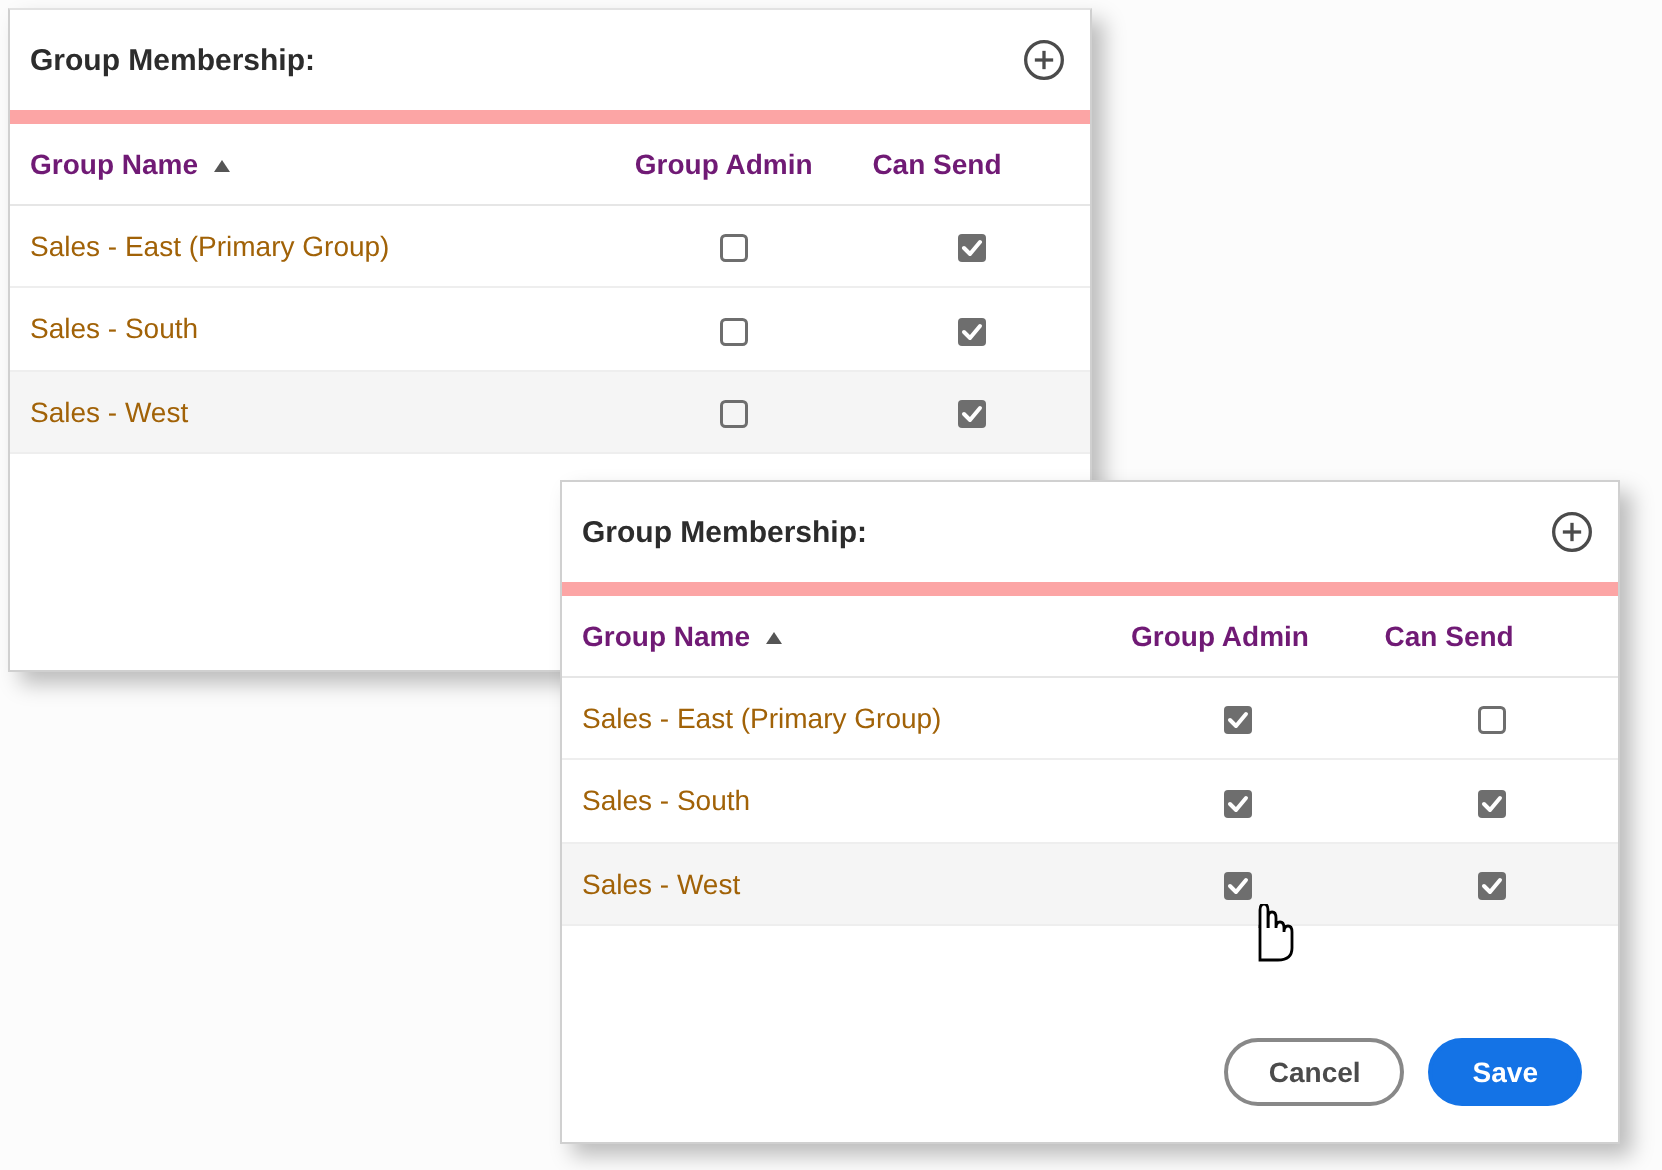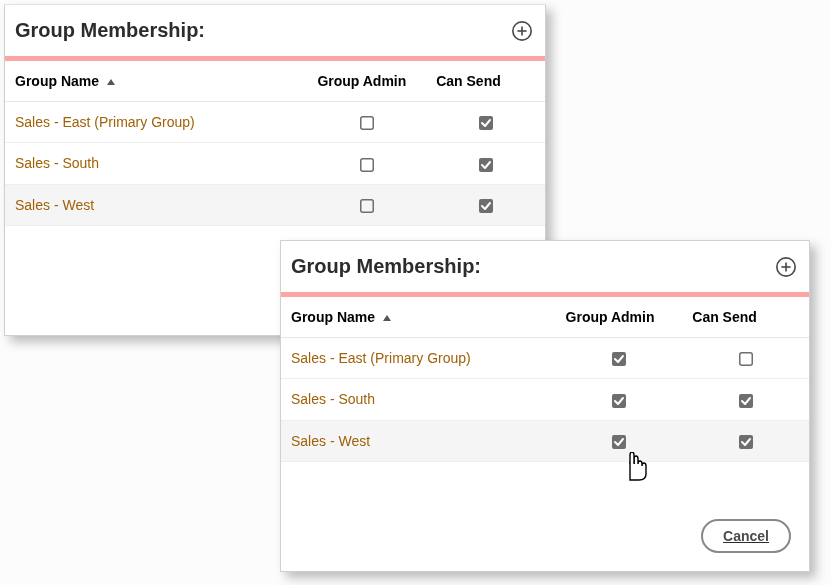--- a/index.html
+++ b/index.html
@@ -34,44 +34,44 @@
     height: 330px;
   }
   .section-header {
     display: flex;
     align-items: center;
     justify-content: space-between;
     padding: 14px 12px 14px 10px;
   }
   .section-title {
     font-weight: 700;
-    font-size: 20px;
+    font-size: 15px;
     color: #2c2c2c;
   }
   .add-btn {
     width: 22px;
     height: 22px;
     display: flex;
     align-items: center;
     justify-content: center;
     cursor: pointer;
     color: #4b4b4b;
   }
   .add-btn svg { width: 22px; height: 22px; display:block; }
   table {
     width: 100%;
     border-collapse: collapse;
   }
   thead th {
     text-align: left;
     font-weight: 700;
     font-size: 14px;
-    color: #000000;
+    color: #701a75;
     padding: 12px 10px;
-    border-top: 5px solid #fca5a5;
+    border-top: 7px solid #fca5a5;
     border-bottom: 1px solid #e6e6e6;
     background: #fff;
   }
   thead th.center { text-align: left; }
   tbody td {
     padding: 12px 10px;
     border-bottom: 1px solid #eee;
     color: #a16207;
   }
   tbody tr:nth-child(odd).stripe { background: #f5f5f5; }
@@ -89,21 +89,20 @@
     height: 14px;
     vertical-align: middle;
   }
   .chk svg { width:14px; height:14px; display:block; }
   .footer {
     position: absolute;
     right: 18px;
     bottom: 18px;
     display: flex;
     gap: 12px;
-    text-decoration: underline;
   }
   .btn {
     font-size: 14px;
     padding: 7px 20px;
     border-radius: 18px;
     cursor: pointer;
     font-weight: 600;
   }
   .btn.secondary {
     background: #fff;
@@ -264,20 +263,21 @@
               </svg></span></td>
           <td class="center"><span class="chk"><svg viewBox="0 0 14 14">
                 <rect x="0" y="0" width="14" height="14" rx="2" fill="#6e6e6e"></rect>
                 <path d="M3 7 L6 10 L11 4" stroke="#fff" stroke-width="2" fill="none" stroke-linecap="round" stroke-linejoin="round"></path>
               </svg></span></td>
         </tr>
       </tbody>
   </table>
   <div class="footer">
     <div class="btn secondary">Cancel</div>
+    <div class="btn primary">Save</div>
   </div>
 </div>
 
 <div class="cursor-pointer">
   <svg viewBox="0 0 26 30">
     <path d="M8 28 L8 12 Q8 9 10 9 Q12 9 12 12 L12 7 Q12 4 14 4 Q16 4 16 7 L16 12 Q16 9 18 9 Q20 9 20 12 L20 14 Q20 11 22 11 Q24 11 24 14 L24 22 Q24 28 17 28 Z" fill="#fff" stroke="#000" stroke-width="1.4" transform="translate(-4,0)"></path>
     <path d="M6 12 L6 3 Q6 0 8 0 Q10 0 10 3 L10 12" fill="#fff" stroke="#000" stroke-width="1.4" transform="translate(-2,0)"></path>
   </svg>
 </div>
 

